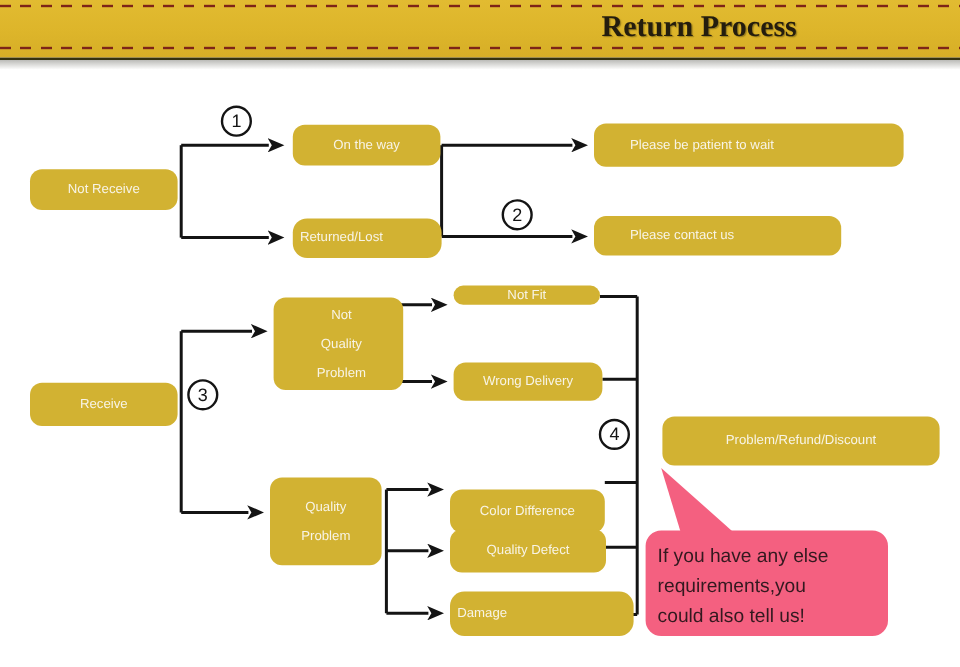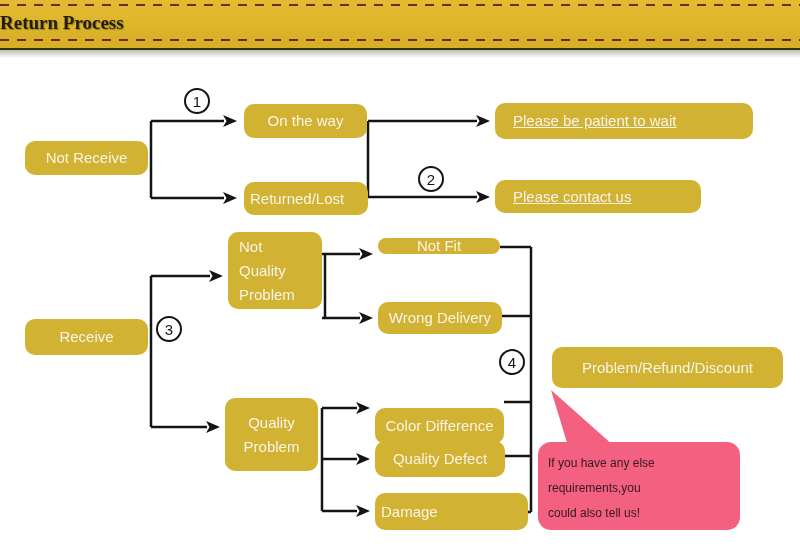--- a/index.html
+++ b/index.html
@@ -10,42 +10,42 @@
   .banner{position:absolute;left:0;top:0;width:800px;height:48px;
           background:linear-gradient(180deg,#e2bb31 0%,#ddb52a 55%,#d6ae27 100%);}
   .banner .dash{position:absolute;left:0;right:0;height:2px;
           background:repeating-linear-gradient(90deg,#7d2418 0 9px,rgba(0,0,0,0) 9px 17px);}
   .dash.top{top:4px;}
   .dash.bottom{top:39px;}
   .banner-edge{position:absolute;left:0;top:48px;width:800px;height:2px;background:#34310f;}
   .banner-shadow{position:absolute;left:0;top:50px;width:800px;height:8px;
           background:linear-gradient(180deg,rgba(60,60,50,0.35),rgba(255,255,255,0));}
   .title{position:absolute;left:0;top:0;width:664px;height:48px;line-height:46px;
-         text-align:left;font-family:"Liberation Serif", serif;font-weight:bold;
-         font-size:19px;color:#241d0e;text-shadow:1px 1px 1px rgba(143,117,26,0.9);}
+         text-align:right;font-family:"Liberation Serif", serif;font-weight:bold;
+         font-size:25px;color:#241d0e;text-shadow:1px 1px 1px rgba(143,117,26,0.9);}
 
   
   .node{position:absolute;background:#d2b232;color:#f8f4e6;border-radius:10px;
         box-sizing:border-box;display:flex;align-items:center;justify-content:center;
-        font-size:15px;line-height:1.15;padding:0 6px;white-space:nowrap;}
-  .node.left{justify-content:flex-start;padding-left:18px;text-decoration:underline;}
-  .node.tight-left{justify-content:flex-start;padding-left:6px;}
+        font-size:11px;line-height:1.15;padding:0 6px;white-space:nowrap;}
+  .node.left{justify-content:flex-start;padding-left:30px;}
+  .node.tight-left{justify-content:flex-start;padding-left:6px;border-radius:12px;}
   .node.multi{flex-direction:column;align-items:flex-start;justify-content:center;
         line-height:24px;padding-left:11px;white-space:nowrap;}
   .node.multi.center{align-items:center;padding-left:6px;}
 
   
   .step{position:absolute;width:26px;height:26px;border-radius:50%;background:#ffffff;
         border:2.5px solid #141414;box-sizing:border-box;display:flex;align-items:center;
         justify-content:center;font-size:15px;color:#141414;}
 
   
   .bubble{position:absolute;left:538px;top:442px;width:202px;height:88px;
         background:#f46080;border-radius:13px;box-sizing:border-box;
-        padding:9px 10px 0 10px;color:#33191f;font-size:12px;line-height:25px;}
+        padding:9px 10px 0 10px;color:#33191f;font-size:16px;line-height:25px;}
   .bubble span{display:block;white-space:nowrap;}
 
   svg.wires{position:absolute;left:0;top:0;pointer-events:none;}
 </style>
 </head>
 <body>
 
 <div class="page">
 
   <div class="banner">
@@ -114,21 +114,21 @@
   <div class="node" style="left:244px;top:104px;width:123px;height:34px;">On the way</div>
 
   <div class="node tight-left" style="left:244px;top:182px;width:124px;height:33px;">Returned/Lost</div>
 
   <div class="node left" style="left:495px;top:103px;width:258px;height:36px;">Please be patient to wait</div>
 
   <div class="node left" style="left:495px;top:180px;width:206px;height:33px;">Please contact us</div>
 
   <div class="node" style="left:25px;top:319px;width:123px;height:36px;">Receive</div>
 
-  <div class="node multi" style="left:228px;top:232px;width:94px;height:77px;">
+  <div class="node multi" style="left:228px;top:248px;width:108px;height:77px;align-items:center;">
     <span>Not</span>
     <span>Quality</span>
     <span>Problem</span>
   </div>
 
   <div class="node" style="left:378px;top:238px;width:122px;height:16px;">Not Fit</div>
 
   <div class="node" style="left:378px;top:302px;width:124px;height:32px;">Wrong Delivery</div>
 
   <div class="node multi center" style="left:225px;top:398px;width:93px;height:73px;">

